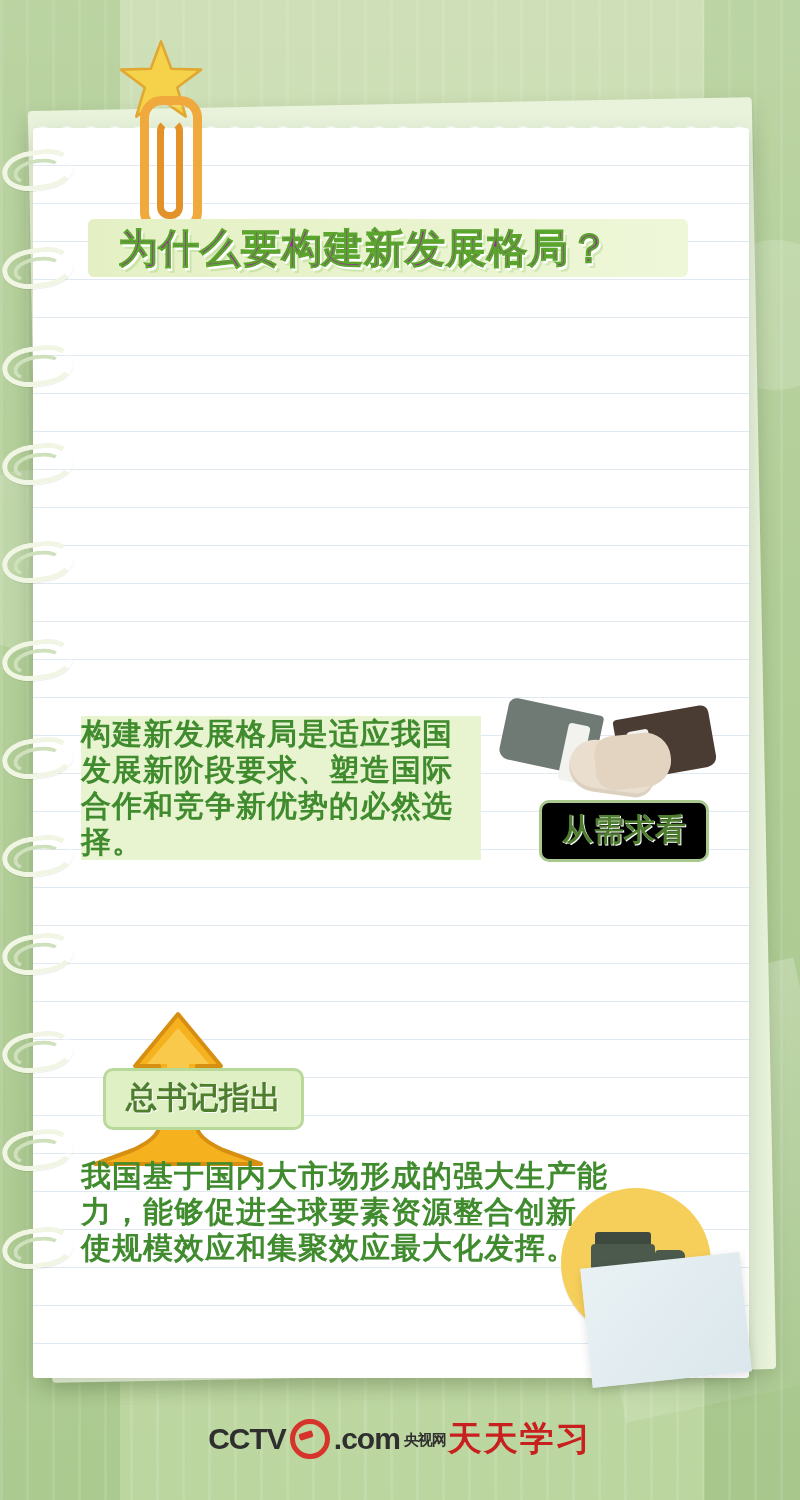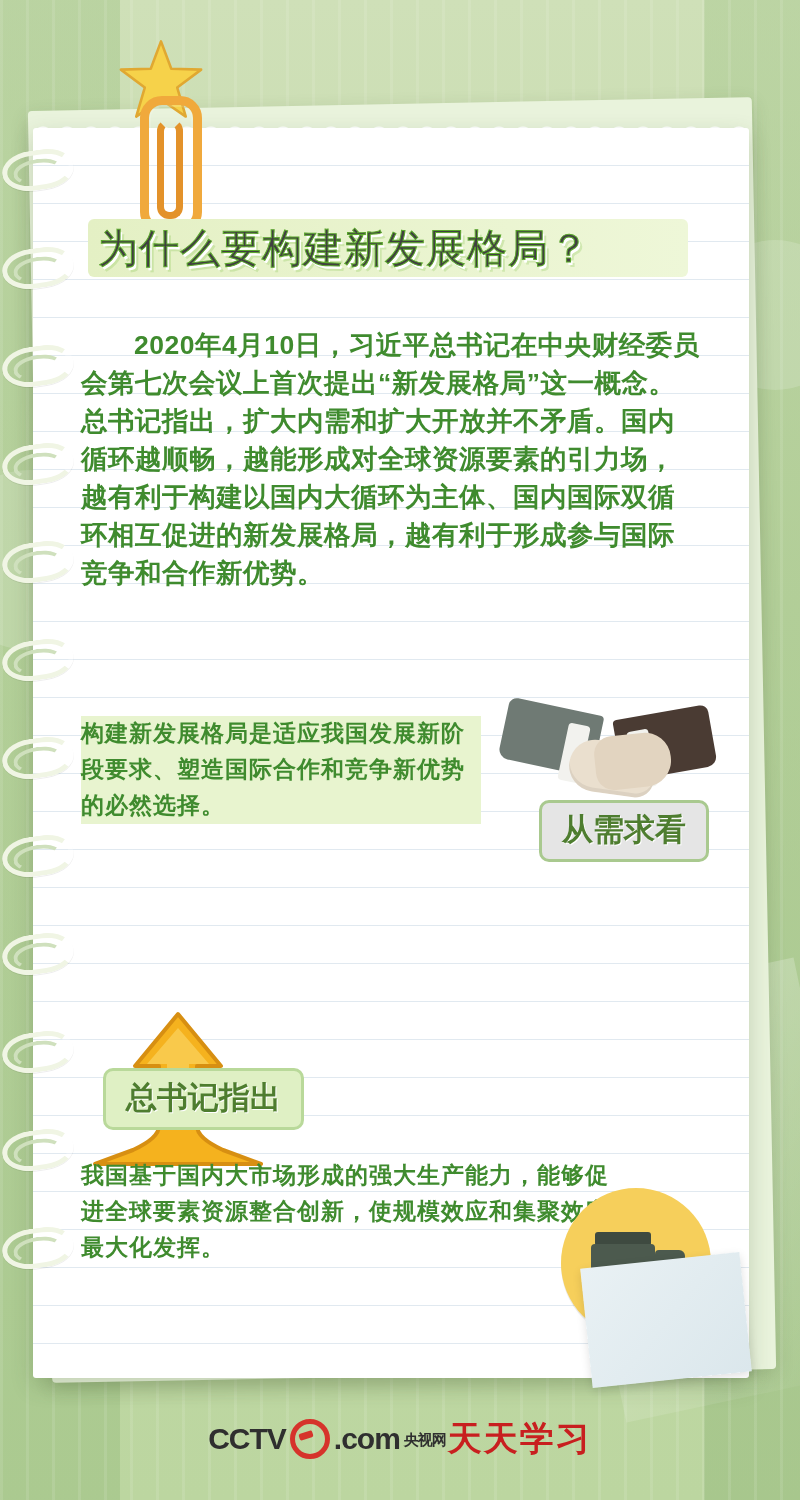--- a/index.html
+++ b/index.html
@@ -94,46 +94,46 @@
 
   .title-wrap{
     position:absolute;left:55px;top:85px;width:600px;height:72px;
   }
   .title-bg{
     position:absolute;left:0;top:6px;width:600px;height:58px;
     background:linear-gradient(90deg,#e4f0c4,#eef7d8);
     border-radius:6px;
   }
   .title{
-    position:relative;font-size:40px;font-weight:normal;letter-spacing:1px;
-    color:#404040;
+    position:relative;font-size:40px;font-weight:bold;letter-spacing:1px;
+    color:#a21caf;
     -webkit-text-stroke:1px #5aa62c;
     text-shadow:2px 3px 0 #ffffff, 4px 5px 0 rgba(122,193,67,.25);
-    padding:8px 0 0 10px;white-space:nowrap;
+    padding:8px 0 0 10px;white-space:nowrap;margin-left:20px;
   }
 
   .para{
     position:absolute;left:48px;top:198px;width:620px;
     font-size:26.5px;line-height:38px;color:#3f8b2e;font-weight:bold;
     letter-spacing:.5px;text-indent:2em;
   }
 
   .tag{
     position:absolute;display:inline-block;
     font-size:31px;font-weight:bold;color:#4e7d2f;
     padding:6px 20px 8px 20px;border-radius:10px;
     background:#dff0c4;border:3px solid #b9d99a;
     text-shadow:1px 1px 0 #ffffff;white-space:nowrap;
   }
   #tag-root{left:52px;top:516px;}
-  #tag-demand{right:40px;top:672px;background:#e5e5e5;border-color:#a9c98f;}
+  #tag-demand{right:40px;top:672px;background:#000000;border-color:#a9c98f;}
   #tag-supply{left:70px;top:940px;}
 
   .hand{
-    position:absolute;font-size:23px;line-height:36px;color:#3f8b2e;
+    position:absolute;font-size:30px;line-height:36px;color:#3f8b2e;
     font-weight:bold;font-family:"Liberation Serif", serif;letter-spacing:1px;
   }
   #txt-root{left:48px;top:588px;width:400px;background:linear-gradient(180deg,#e8f4cf,#e8f4cf);}
   #txt-demand{left:190px;top:750px;width:470px;}
   #txt-supply{left:48px;top:1030px;width:530px;}
 
   
   .handshake{position:absolute;left:470px;top:570px;width:210px;height:150px;}
   .sleeve-a{position:absolute;left:0;top:8px;width:96px;height:62px;background:#6f7a74;border-radius:8px 4px 4px 10px;transform:rotate(12deg);}
   .sleeve-b{position:absolute;right:0;top:14px;width:96px;height:62px;background:#4a3b33;border-radius:4px 8px 10px 4px;transform:rotate(-10deg);}
@@ -225,21 +225,20 @@
 </div>
 <div class="clip"></div>
 
 <div class="content">
 
   <div class="title-wrap">
     <div class="title-bg"></div>
     <div class="title">为什么要构建新发展格局？</div>
   </div>
 
-  <div class="para">2020年4月10日，习近平总书记在中央财经委员会第七次会议上首次提出“新发展格局”这一概念。总书记指出，扩大内需和扩大开放并不矛盾。国内循环越顺畅，越能形成对全球资源要素的引力场，越有利于构建以国内大循环为主体、国内国际双循环相互促进的新发展格局，越有利于形成参与国际竞争和合作新优势。</div>
 
   <div class="hand" id="txt-root">构建新发展格局是适应我国发展新阶段要求、塑造国际合作和竞争新优势的必然选择。</div>
 
   <div class="handshake">
     <div class="sleeve-a"></div>
     <div class="sleeve-b"></div>
     <div class="cuff-a"></div>
     <div class="cuff-b"></div>
     <div class="hand-a"></div>
     <div class="hand-b"></div>

